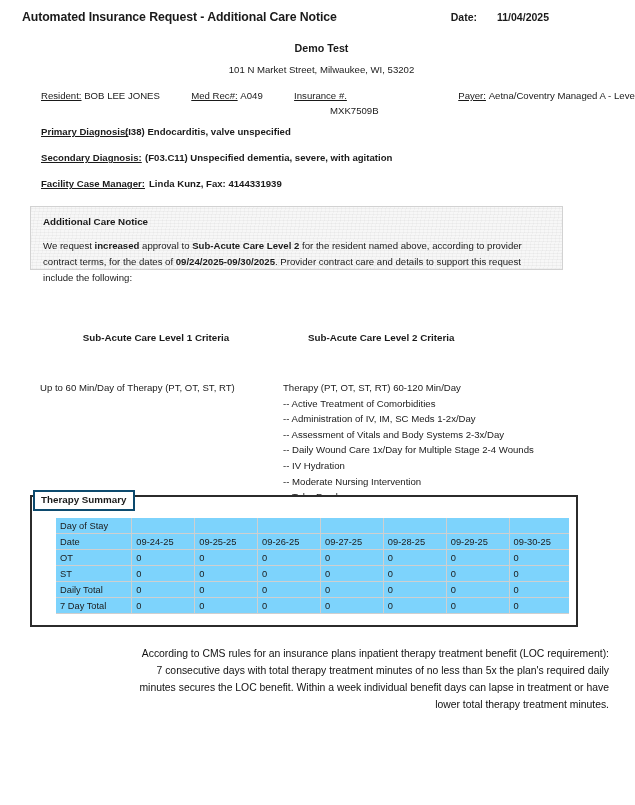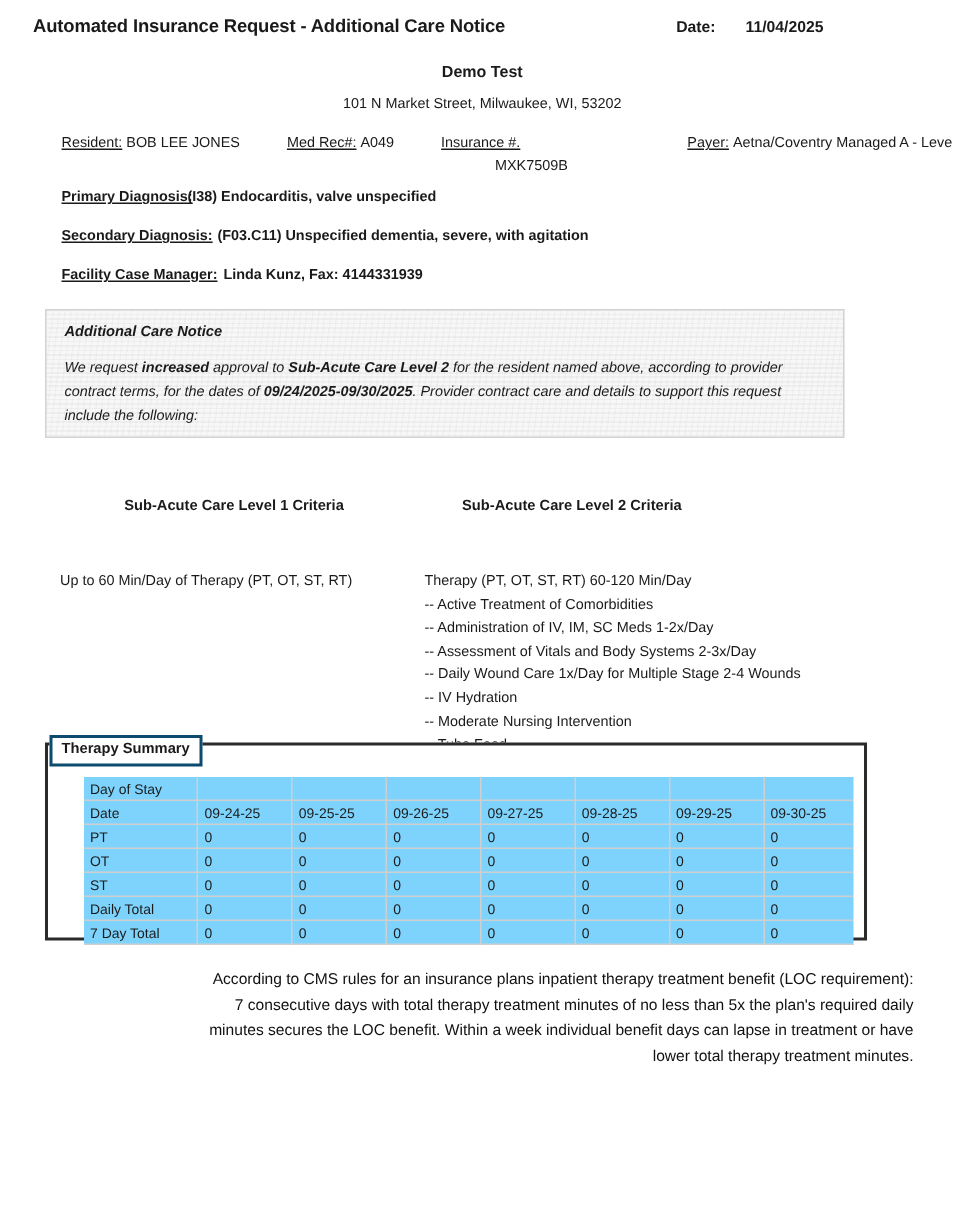--- a/index.html
+++ b/index.html
@@ -119,29 +119,28 @@
   #dx-secondary .dx-label { width: 104px; }
   #dx-casemgr { top: 178px; }
   #dx-casemgr .dx-label { width: 108px; }
 
   
   .notice-box {
     position: absolute;
     top: 206px;
     left: 30px;
     width: 533px;
-    height: 86px;
+    height: 64px;
     border: 1px solid #d2d2d2;
     background-color: #f7f7f7;
     background-image:
       repeating-linear-gradient(0deg, rgba(0,0,0,0.035) 0px, rgba(0,0,0,0.035) 1px, rgba(255,255,255,0) 1px, rgba(255,255,255,0) 3px),
       repeating-linear-gradient(97deg, rgba(0,0,0,0.022) 0px, rgba(0,0,0,0.022) 1px, rgba(255,255,255,0) 1px, rgba(255,255,255,0) 4px);
     box-sizing: border-box;
     padding: 9px 14px 0 12px;
-    font-style: italic;
   }
   .notice-title {
     font-size: 9.8px;
     font-weight: bold;
     margin-bottom: 11px;
   }
   .notice-body {
     font-size: 9.6px;
     line-height: 16px;
   }
@@ -321,30 +320,20 @@
         <td class="rowhead">Date</td>
         <td class="datacell">09-24-25</td>
         <td class="datacell">09-25-25</td>
         <td class="datacell">09-26-25</td>
         <td class="datacell">09-27-25</td>
         <td class="datacell">09-28-25</td>
         <td class="datacell">09-29-25</td>
         <td class="tailcell">09-30-25</td>
       </tr>
       <tr>
-        <td class="rowhead">PT</td>
-        <td class="datacell">0</td>
-        <td class="datacell">0</td>
-        <td class="datacell">0</td>
-        <td class="datacell">0</td>
-        <td class="datacell">0</td>
-        <td class="datacell">0</td>
-        <td class="tailcell">0</td>
-      </tr>
-      <tr>
         <td class="rowhead">OT</td>
         <td class="datacell">0</td>
         <td class="datacell">0</td>
         <td class="datacell">0</td>
         <td class="datacell">0</td>
         <td class="datacell">0</td>
         <td class="datacell">0</td>
         <td class="tailcell">0</td>
       </tr>
       <tr>

